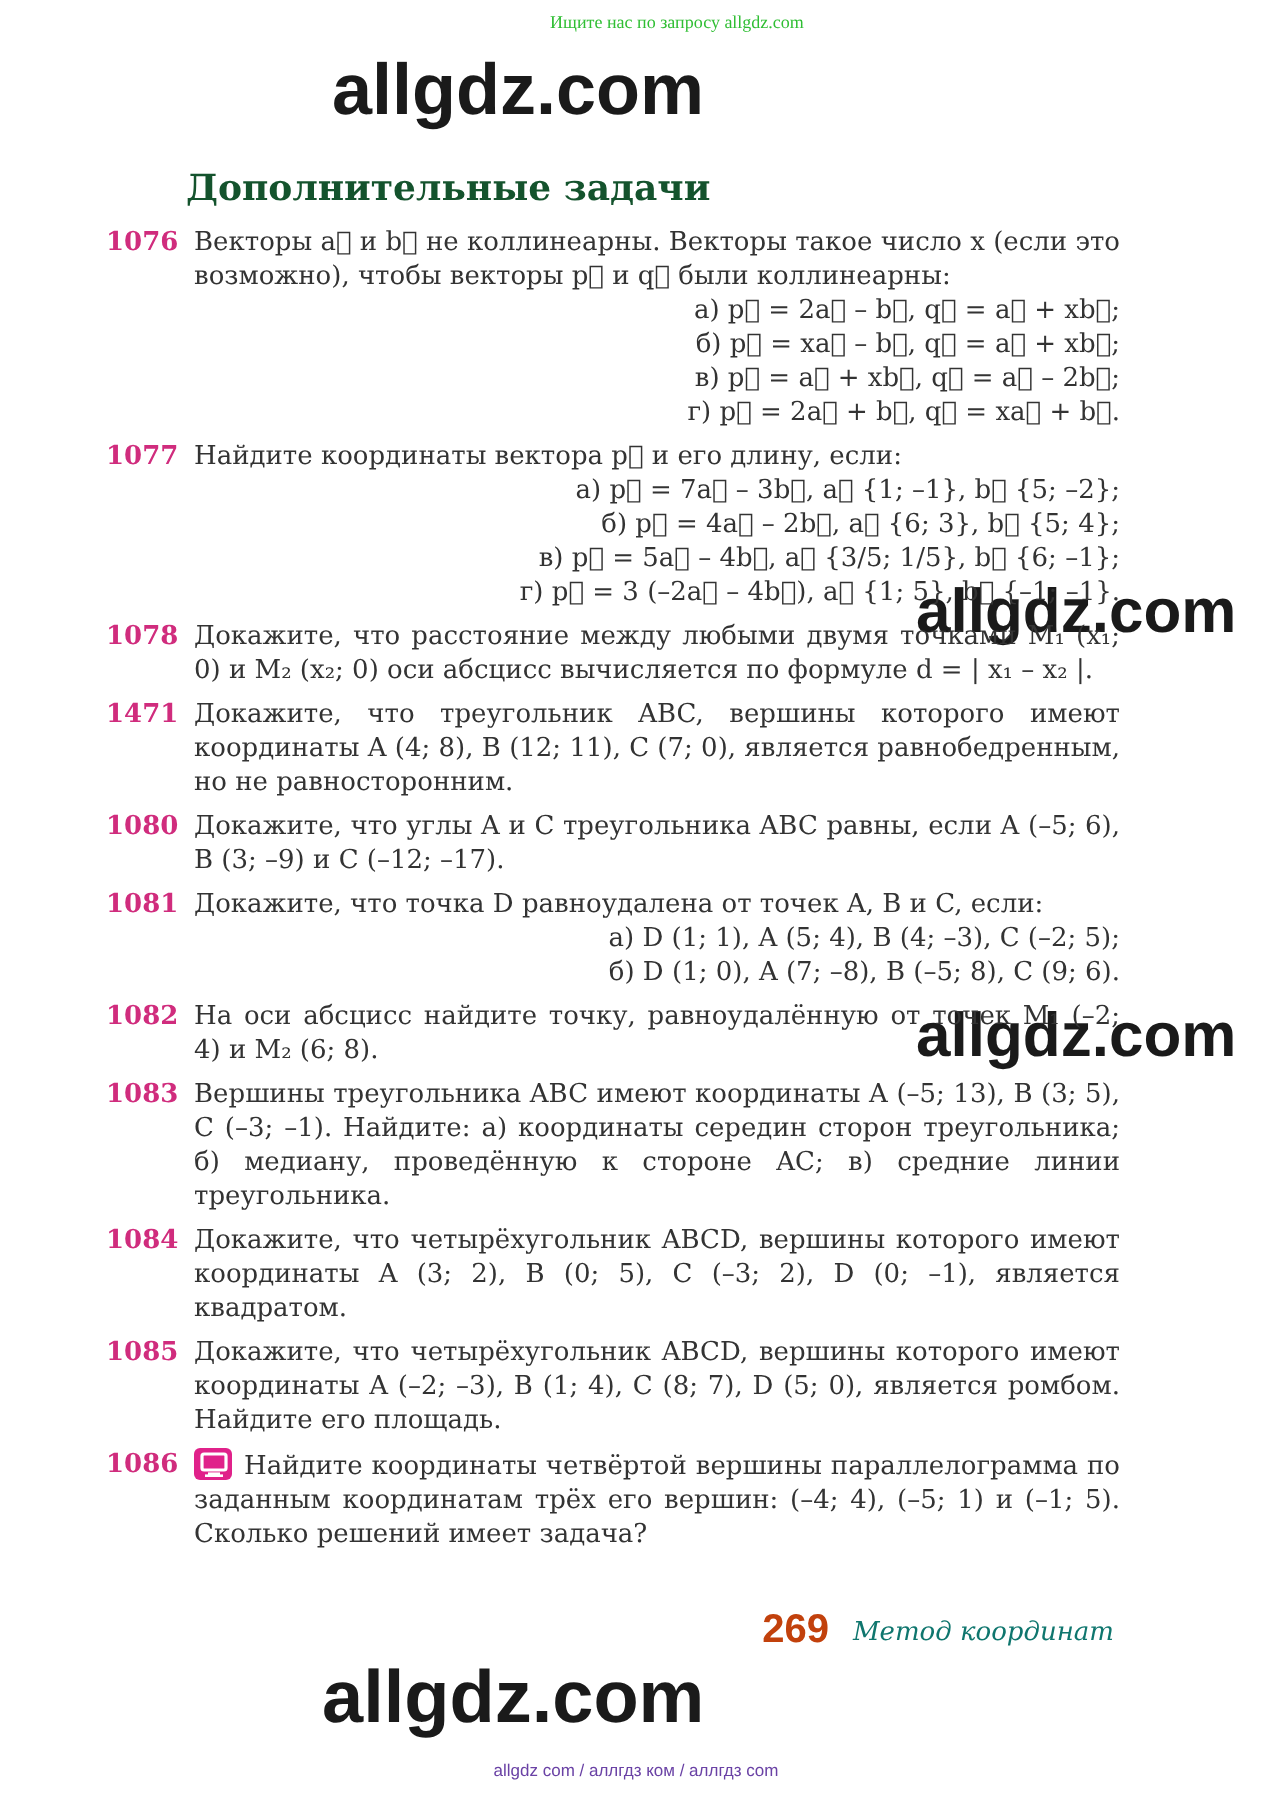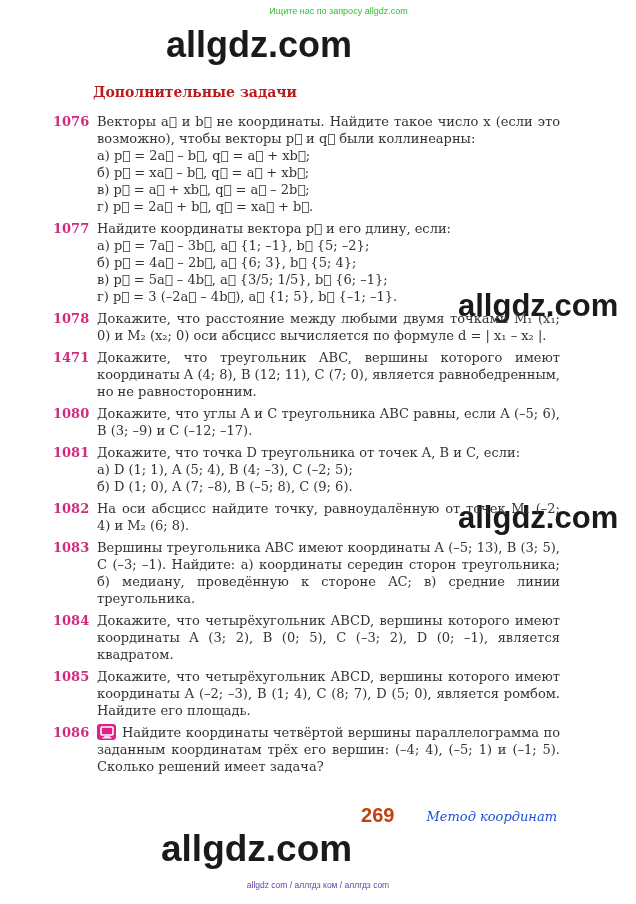--- a/index.html
+++ b/index.html
@@ -3,58 +3,58 @@
 <meta charset="utf-8">
 <style>
   * { margin:0; padding:0; box-sizing:border-box; }
   html,body { background:#ffffff; }
   .page {
     position:relative; width:636px; height:904px; background:#ffffff;
     font-family:"DejaVu Serif", serif; color:#333333; overflow:hidden;
   }
   .top-note {
     position:absolute; top:6px; left:0; width:100%; text-align:center;
-    font-family:Liberation Sans, sans-serif; font-size:9px; color:#2fbe33;padding-left:41px;
+    font-family:Liberation Serif, serif; font-size:9px; color:#2fbe33;padding-left:41px;
   }
   .wm {
     position:absolute; font-family:"Liberation Sans", sans-serif;
     color:#1a1a1a; white-space:nowrap; letter-spacing:0px;font-weight:bold;
   }
   .wm-top    { left:166px; top:24px;  font-size:36px; }
   .wm-right1 { left:458px; top:288px; font-size:31px; }
   .wm-right2 { left:458px; top:500px; font-size:31px; }
   .wm-bottom { left:161px; top:828px; font-size:37px; }
   .heading {
     position:absolute; left:93px; top:84px;
-    font-size:14px; font-weight:bold; color:#b91c1c;
+    font-size:18px; font-weight:bold; color:#14532d;
   }
   .problems { position:absolute; left:53px; top:113px; width:507px; }
   .problem { display:flex; gap:6px; margin-bottom:5px; font-size:13px; line-height:17px; }
   .pnum {
     flex:none; width:38px; font-weight:bold; color:#d02c7d; text-align:left;
   }
   .pbody { flex:1; }
   .intro { text-align:justify; }
-  .part  { text-align:left; }
+  .part  { text-align:right; }
   .task-icon {
     display:inline-block; width:19px; height:16px; background:#e0218a;
     border-radius:3px; vertical-align:-3px; margin-right:6px;
     position:relative;
   }
   .task-icon svg { position:absolute; left:2.5px; top:1.5px; }
   .page-footer {
     position:absolute; top:804px; left:0; width:557px; text-align:right;
   }
   .page-num {
     font-family:"Liberation Sans", sans-serif; font-weight:bold;
     font-size:20px; color:#c2410c; vertical-align:-1px;
   }
   .chapter {
     font-family:"DejaVu Serif", serif; font-style:italic;
-    font-size:13px; color:#1d4ed8; margin-left:32px;
+    font-size:13px; color:#0f766e; margin-left:12px;
   }
   .site-footer {
     position:absolute; top:880px; left:0; width:100%; text-align:center;
     font-family:"Liberation Sans", sans-serif; font-size:8.5px; color:#6a42a5;
   }
 </style>
 </head>
 <body>
 
 <div class="page">
@@ -65,21 +65,21 @@
   <div class="wm wm-right1">allgdz.com</div>
   <div class="wm wm-right2">allgdz.com</div>
   <div class="wm wm-bottom">allgdz.com</div>
 
   <h1 class="heading">Дополнительные задачи</h1>
 
   <div class="problems">
       <div class="problem">
         <div class="pnum">1076</div>
         <div class="pbody">
-          <div class="intro">Векторы a⃗ и b⃗ не координаты. Найдите такое число x (если это возможно), чтобы векторы p⃗ и q⃗ были коллинеарны:</div>
+          <div class="intro">Векторы a⃗ и b⃗ не коллинеарны. Векторы такое число x (если это возможно), чтобы векторы p⃗ и q⃗ были коллинеарны:</div>
           <div class="part">а) p⃗ = 2a⃗ – b⃗,  q⃗ = a⃗ + xb⃗;</div>
           <div class="part">б) p⃗ = xa⃗ – b⃗,  q⃗ = a⃗ + xb⃗;</div>
           <div class="part">в) p⃗ = a⃗ + xb⃗,  q⃗ = a⃗ – 2b⃗;</div>
           <div class="part">г) p⃗ = 2a⃗ + b⃗,  q⃗ = xa⃗ + b⃗.</div>
         </div>
       </div>
       <div class="problem">
         <div class="pnum">1077</div>
         <div class="pbody">
           <div class="intro">Найдите координаты вектора p⃗ и его длину, если:</div>
@@ -103,21 +103,21 @@
       </div>
       <div class="problem">
         <div class="pnum">1080</div>
         <div class="pbody">
           <div class="intro">Докажите, что углы A и C треугольника ABC равны, если A (–5; 6), B (3; –9) и C (–12; –17).</div>
         </div>
       </div>
       <div class="problem">
         <div class="pnum">1081</div>
         <div class="pbody">
-          <div class="intro">Докажите, что точка D треугольника от точек A, B и C, если:</div>
+          <div class="intro">Докажите, что точка D равноудалена от точек A, B и C, если:</div>
           <div class="part">а) D (1; 1),  A (5; 4),  B (4; –3),  C (–2; 5);</div>
           <div class="part">б) D (1; 0),  A (7; –8),  B (–5; 8),  C (9; 6).</div>
         </div>
       </div>
       <div class="problem">
         <div class="pnum">1082</div>
         <div class="pbody">
           <div class="intro">На оси абсцисс найдите точку, равноудалённую от точек M₁ (–2; 4) и M₂ (6; 8).</div>
         </div>
       </div>

